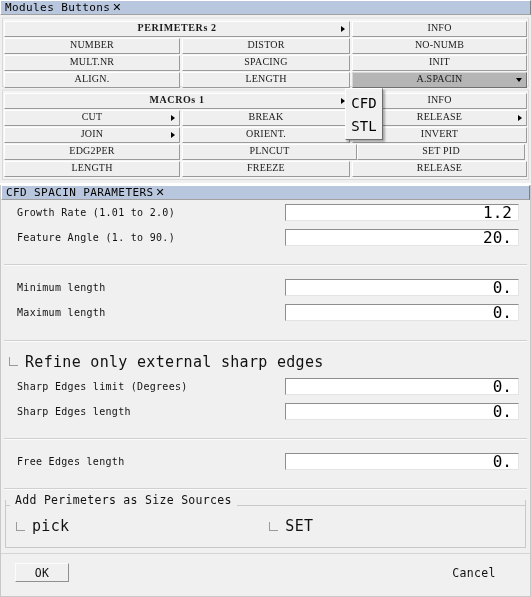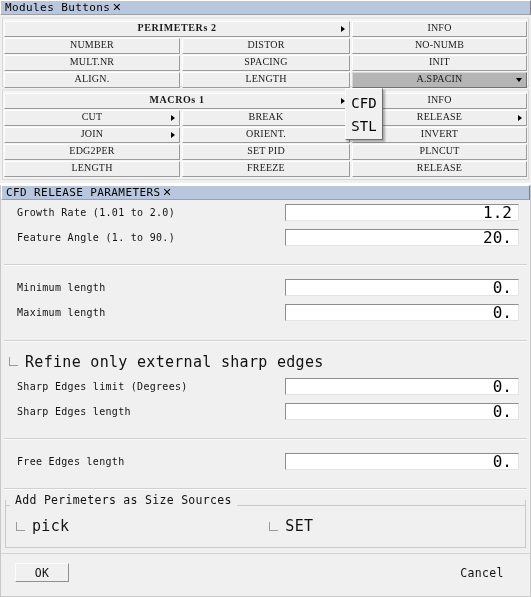--- a/index.html
+++ b/index.html
@@ -308,21 +308,21 @@
     display: flex;
     align-items: center;
     justify-content: center;
     font-family: "DejaVu Sans Mono", "Liberation Mono", monospace;
     font-size: 11.5px;
     letter-spacing: 0.3px;
     color: #111;
     cursor: pointer;
   }
   #ok-button { left: 14px; width: 52px; }
-  #cancel-button { right: 16px; width: 64px; border: none; background: transparent; text-align: right; }
+  #cancel-button { right: 24px; width: 64px; border: none; background: transparent; text-align: right; }
 </style>
 </head>
 <body>
 
 <div class="window" id="modules-window">
 
   <div class="titlebar">
     <span class="titlebar-text">Modules Buttons</span>
     <span class="close-x">✕</span>
   </div>
@@ -413,25 +413,25 @@
       </div>
       <div class="mcell col3">
         <span>INVERT</span>
       </div>
     </div>
 
     <div class="menu-row">
       <div class="mcell col1">
         <span>EDG2PER</span>
       </div>
+      <div class="mcell col3">
+        <span>PLNCUT</span>
+      </div>
       <div class="mcell col2">
         <span>SET PID</span>
-      </div>
-      <div class="mcell col3">
-        <span>PLNCUT</span>
       </div>
     </div>
 
     <div class="menu-row">
       <div class="mcell col1">
         <span>LENGTH</span>
       </div>
       <div class="mcell col2">
         <span>FREEZE</span>
       </div>
@@ -447,21 +447,21 @@
     </div>
     <div class="popup-item">
       <span>STL</span>
     </div>
   </div>
 </div>
 
 <div class="window" id="cfd-dialog">
 
   <div class="titlebar">
-    <span class="titlebar-text">CFD RELEASE PARAMETERS</span>
+    <span class="titlebar-text">CFD SPACIN PARAMETERS</span>
     <span class="close-x">✕</span>
   </div>
 
   <div class="dlg-body">
 
     <div class="field-row">
       <span class="field-label">Growth Rate   (1.01 to 2.0)</span>
       <div class="field-input">1.2</div>
     </div>
 

